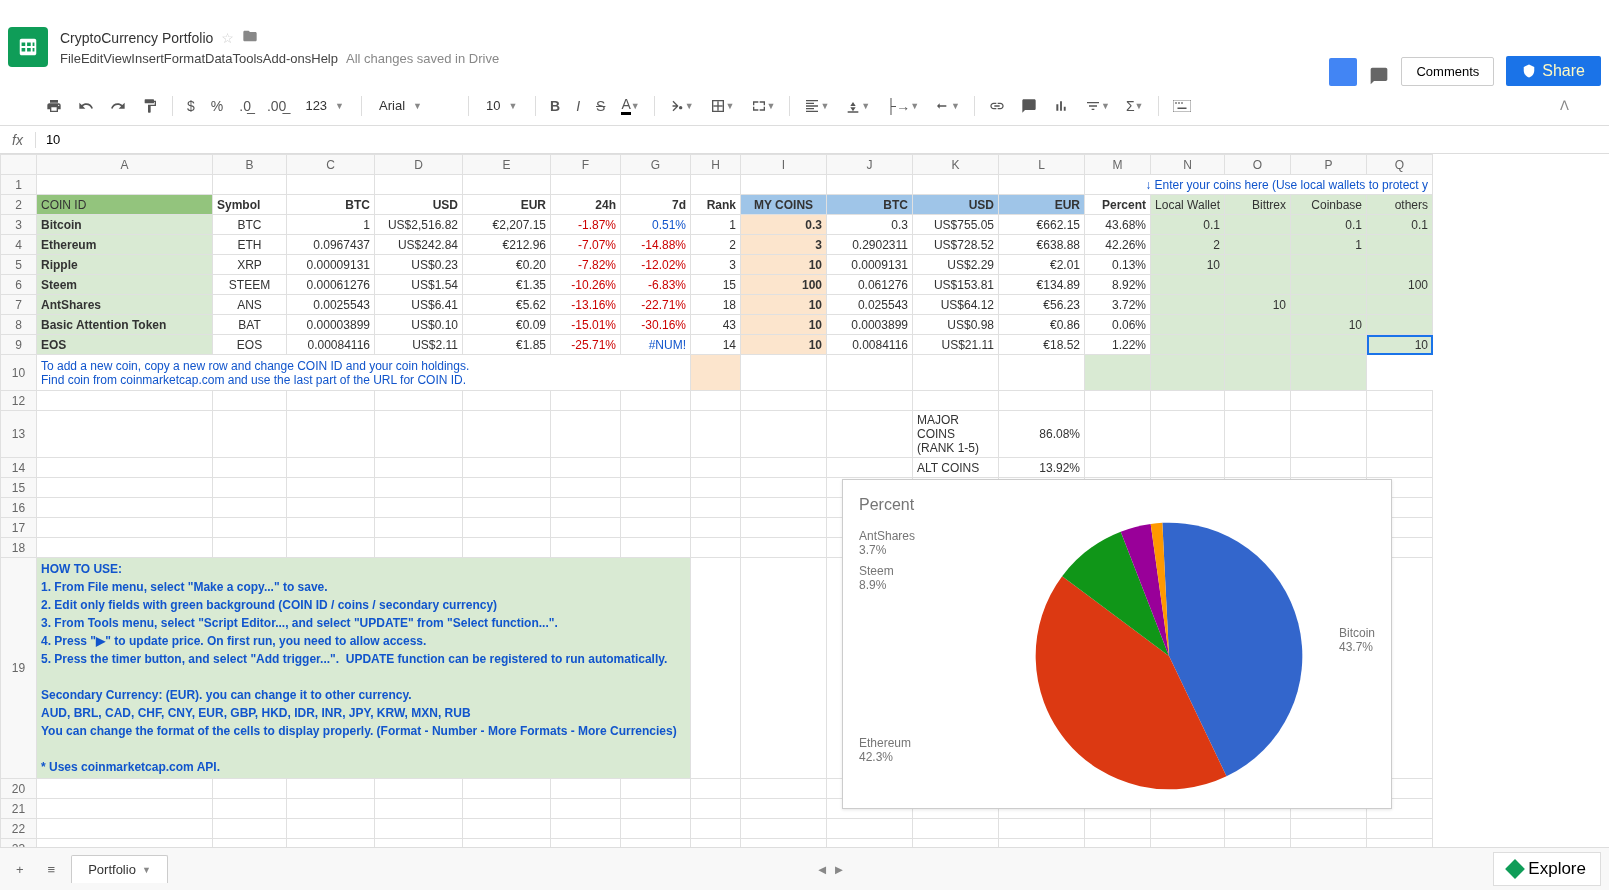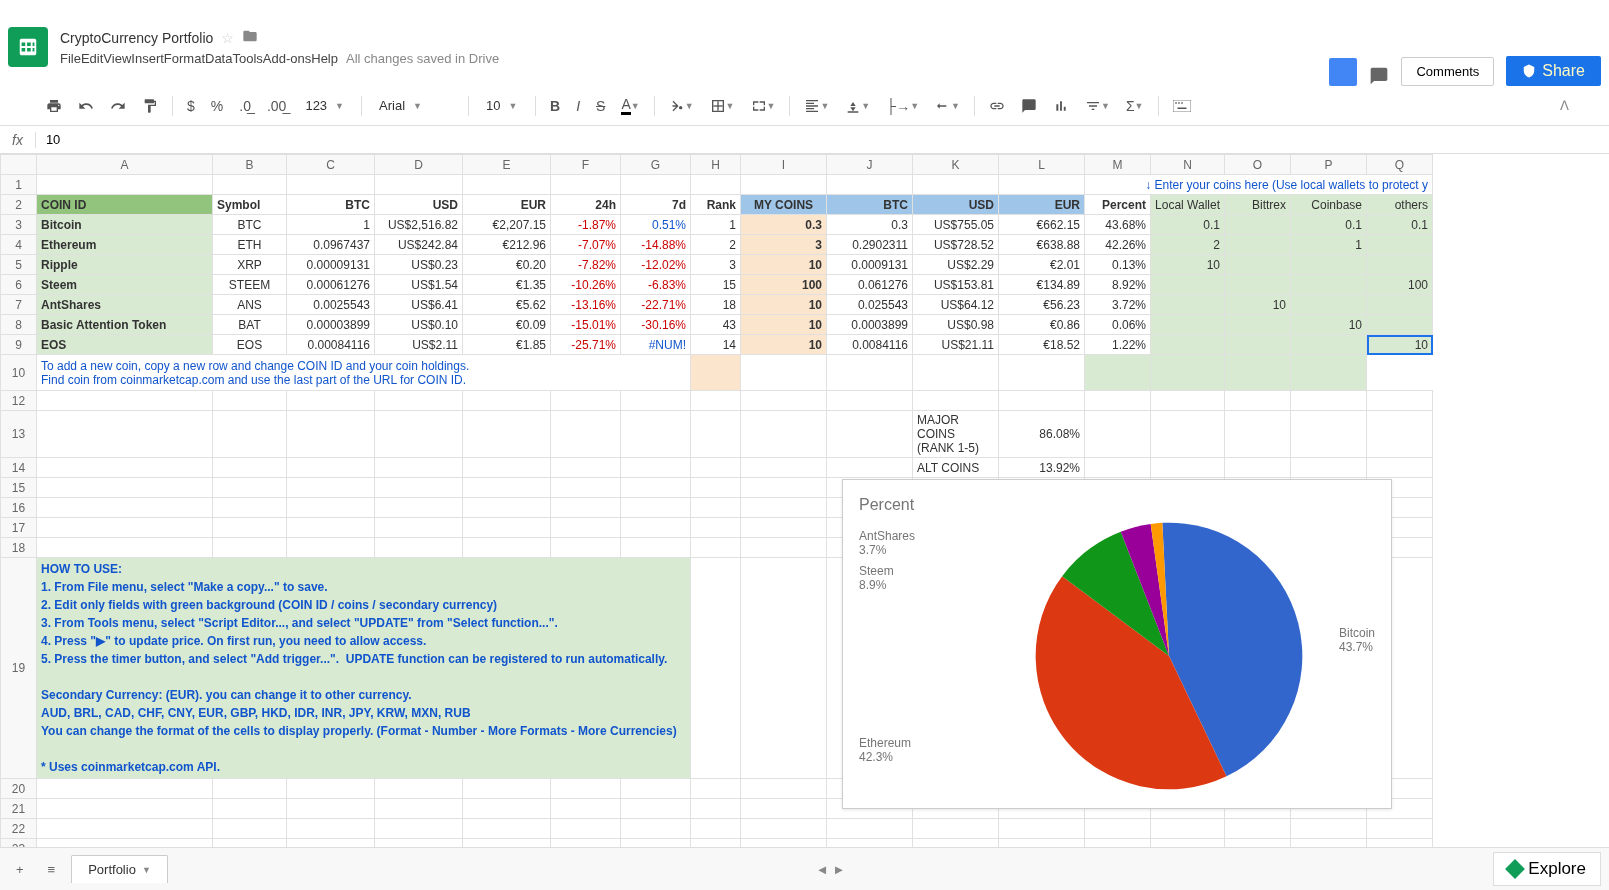--- a/index.html
+++ b/index.html
@@ -45,21 +45,21 @@
 .grid .row-hdr { background: #f8f8f8; text-align: center; color: #666; width: 36px; position: sticky; left: 0; }
 .grid .corner { background: #f8f8f8; width: 36px; }
 .col-A { width: 176px; } .col-B { width: 74px; } .col-C { width: 88px; } .col-D { width: 88px; }
 .col-E { width: 88px; } .col-F { width: 70px; } .col-G { width: 70px; } .col-H { width: 50px; }
 .col-I { width: 86px; } .col-J { width: 86px; } .col-K { width: 86px; } .col-L { width: 86px; }
 .col-M { width: 66px; } .col-N { width: 74px; } .col-O { width: 66px; } .col-P { width: 76px; }
 .col-Q { width: 66px; }
 .right { text-align: right !important; }
 .center { text-align: center !important; }
 .bold { font-weight: bold; }
-.green-hdr { background: #93c47d !important; font-weight: bold; }
+.green-hdr { background: #93c47d !important; font-weight: normal; }
 .lt-green { background: #d9ead3 !important; }
 .blue-hdr { background: #9fc5e8 !important; font-weight: bold; }
 .orange-cell { background: #fce5cd !important; }
 .yellow-cell { background: #ffff00 !important; font-weight: bold; }
 .red-txt { color: #cc0000; }
 .blue-txt { color: #1155cc; }
 .link-txt { color: #1155cc; }
 .italic { font-style: italic; }
 .help-box { background: #d9ead3 !important; color: #1155cc; font-weight: bold; font-size: 12px; vertical-align: top; line-height: 1.5; margin-top: 28px; }
 .selected { outline: 2px solid #1a73e8; outline-offset: -2px; }

